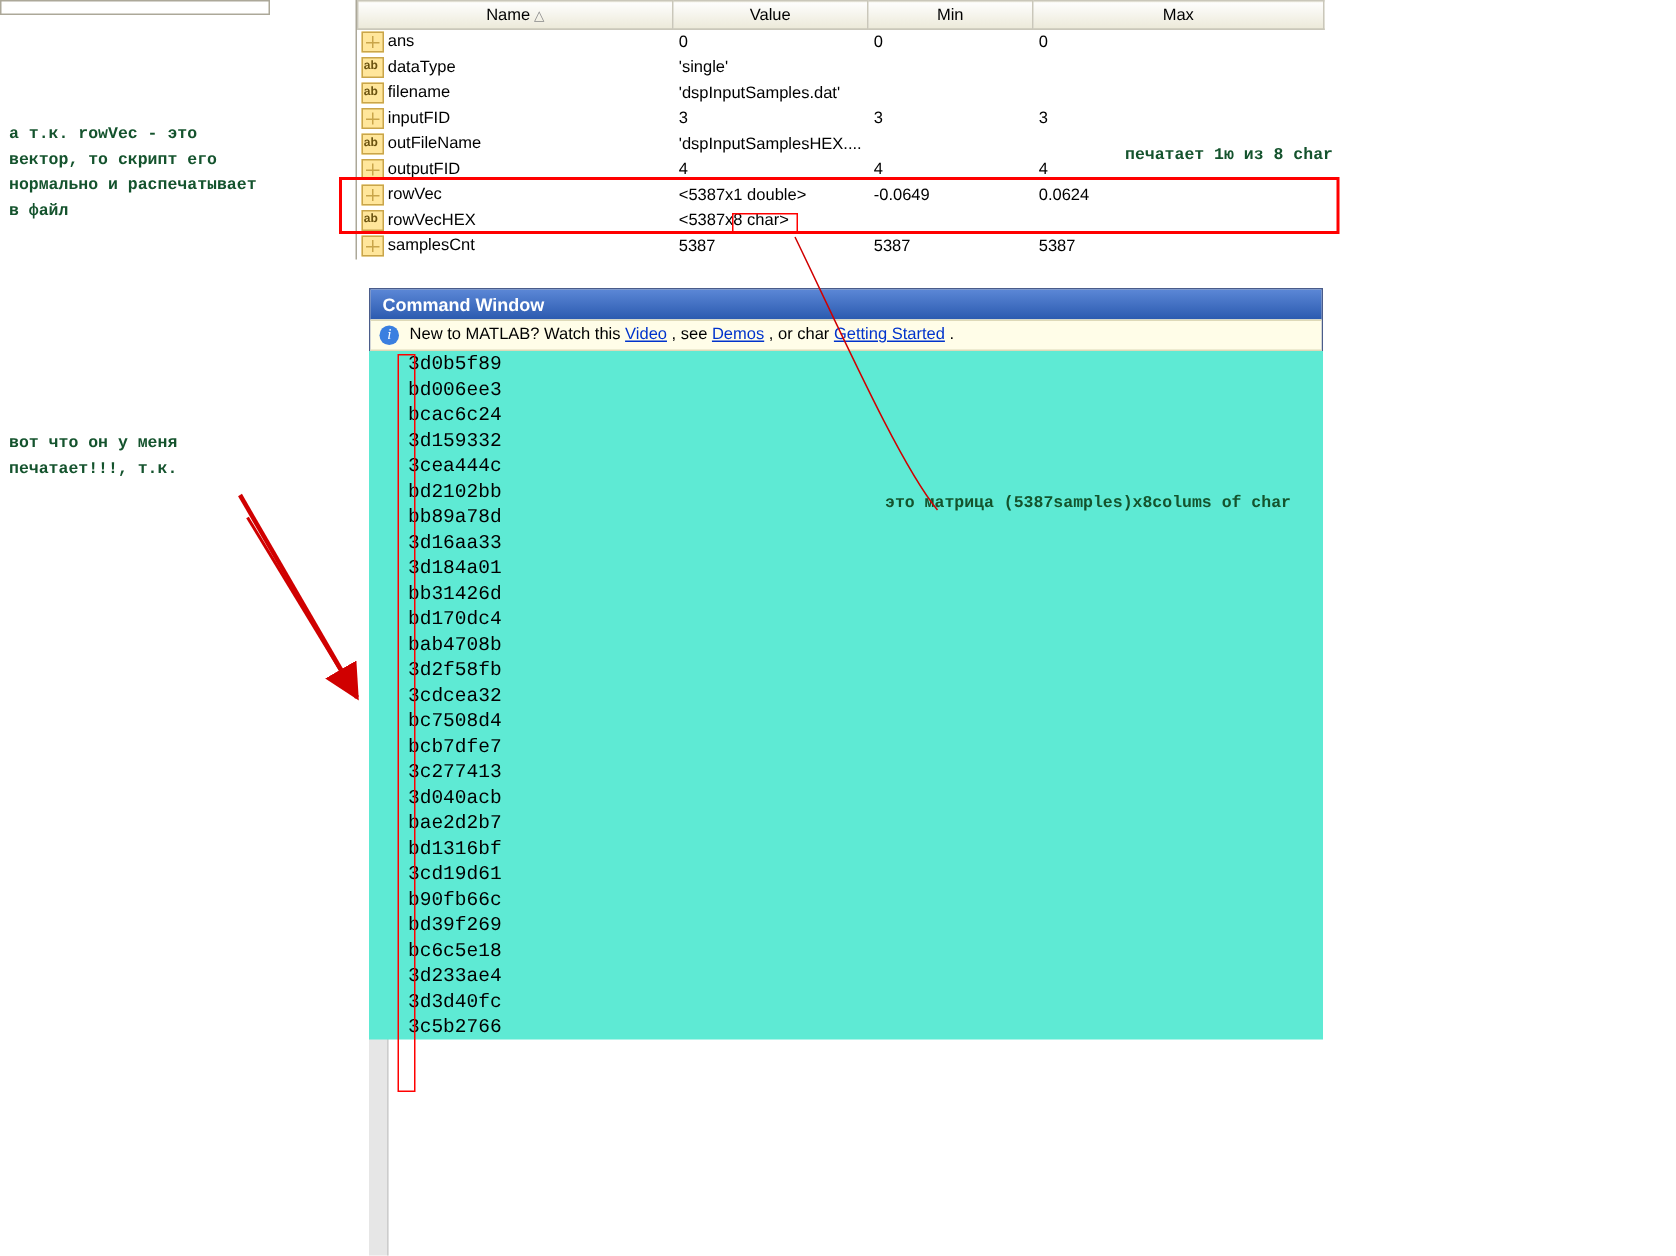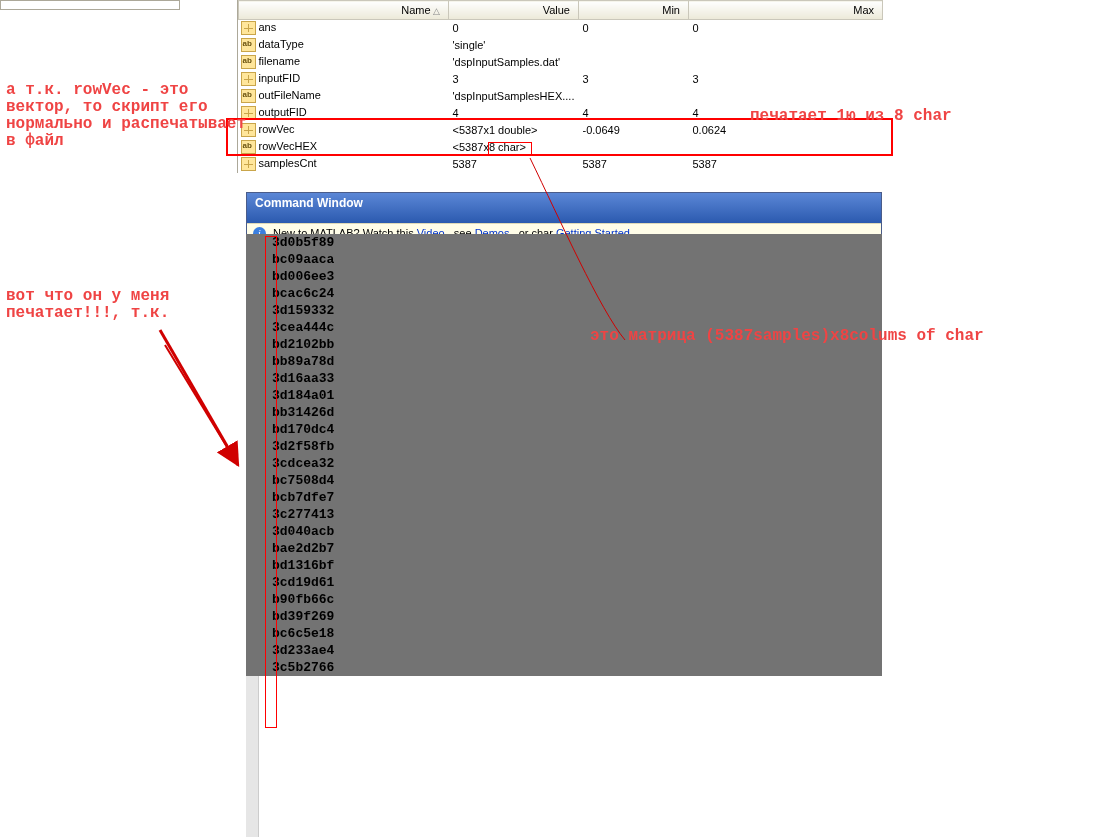--- a/index.html
+++ b/index.html
@@ -28,21 +28,21 @@
   
   .ws-table {
     border-collapse: collapse;
     width: 645px;
     font-size: 11px;
     background: #fff;
   }
   .ws-table th {
     background: linear-gradient(#fefefe, #ece9d8);
     border: 1px solid #cac7ba;
-    text-align: right;
+    text-align: center;
     padding: 2px 8px;
     font-weight: normal;
     color: #000;
     height: 19px;
   }
   .ws-table th.sort::after {
     content: " △";
     font-size: 9px;
     color: #888;
   }
@@ -103,21 +103,21 @@
     top: 192px;
     width: 636px;
     border: 1px solid #4a5c8a;
   }
   .cmd-title {
     background: linear-gradient(#5b87d6, #2b5aaf);
     color: #fff;
     font-weight: bold;
     font-size: 12px;
     padding: 3px 8px;
-    height: 30px;
+    height: 20px;
   }
   .cmd-info {
     background: #fffde8;
     border-top: 1px solid #ded9b8;
     border-bottom: 1px solid #ded9b8;
     padding: 3px 6px;
     font-size: 11px;
     color: #000;
   }
   .cmd-info a { color: #0033cc; }
@@ -132,23 +132,22 @@
     font-size: 10px;
     line-height: 13px;
     margin-right: 4px;
     font-family: Georgia, serif;
   }
   .cmd-output {
     position: absolute;
     left: 246px;
     top: 234px;
     width: 636px;
-    background: #737373;
+    background: #5eead4;
     padding-left: 26px;
-    font-weight: bold;
   }
   .cmd-gutter {
     position: absolute;
     left: 246px;
     top: 234px;
     width: 13px;
     bottom: 0;
     background: #e6e6e6;
     border-right: 1px solid #ccc;
   }
@@ -158,22 +157,22 @@
     color: #000;
     line-height: 17px;
     white-space: pre;
   }
 
   
   .annot {
     position: absolute;
     font-family: "Courier New", monospace;
     font-weight: bold;
-    font-size: 16px;
-    color: #ef4444;
+    font-size: 11px;
+    color: #14532d;
     white-space: pre-line;
     line-height: 17px;
   }
 
   svg.overlay {
     position: absolute;
     left: 0; top: 0;
     width: 1117px; height: 837px;
     pointer-events: none;
   }
@@ -265,54 +264,55 @@
     <a href="#">Demos</a>
     <span>, or char </span>
     <a href="#">Getting Started</a>
     <span>.</span>
   </div>
 </div>
 
 <div class="cmd-gutter"></div>
 <div class="cmd-output" id="cmd-output">
     <div class="hex-line">3d0b5f89</div>
-    <div class="hex-line">bc09aaca</div>
     <div class="hex-line">bd006ee3</div>
     <div class="hex-line">bcac6c24</div>
     <div class="hex-line">3d159332</div>
     <div class="hex-line">3cea444c</div>
     <div class="hex-line">bd2102bb</div>
     <div class="hex-line">bb89a78d</div>
     <div class="hex-line">3d16aa33</div>
     <div class="hex-line">3d184a01</div>
     <div class="hex-line">bb31426d</div>
     <div class="hex-line">bd170dc4</div>
+    <div class="hex-line">bab4708b</div>
     <div class="hex-line">3d2f58fb</div>
     <div class="hex-line">3cdcea32</div>
     <div class="hex-line">bc7508d4</div>
     <div class="hex-line">bcb7dfe7</div>
     <div class="hex-line">3c277413</div>
     <div class="hex-line">3d040acb</div>
     <div class="hex-line">bae2d2b7</div>
     <div class="hex-line">bd1316bf</div>
     <div class="hex-line">3cd19d61</div>
     <div class="hex-line">b90fb66c</div>
     <div class="hex-line">bd39f269</div>
     <div class="hex-line">bc6c5e18</div>
     <div class="hex-line">3d233ae4</div>
+    <div class="hex-line">3d3d40fc</div>
     <div class="hex-line">3c5b2766</div>
   </div>
 
 <div class="red-small" style="left:265px; top:236px; width:12px; height:492px;"></div>
 
 <div class="annot" style="left:6px; top:82px;">а т.к. rowVec - это
 вектор, то скрипт его
 нормально и распечатывает
 в файл</div>
-<div class="annot" style="left:750px; top:96px;margin-top:12px;">печатает 1ю из 8 char</div>
+<div class="annot" style="left:750px; top:96px;">печатает 1ю из 8 char</div>
 <div class="annot" style="left:6px; top:288px;">вот что он у меня
 печатает!!!, т.к.</div>
 <div class="annot" style="left:590px; top:328px;">это матрица (5387samples)x8colums of char</div>
 
 <svg class="overlay">
   <defs>
     <marker id="arr" viewBox="0 0 10 10" refX="9" refY="5" markerWidth="8" markerHeight="8" orient="auto">
       <path d="M0,0 L10,5 L0,10 z" fill="#d00000"></path>
     </marker>
   </defs>

